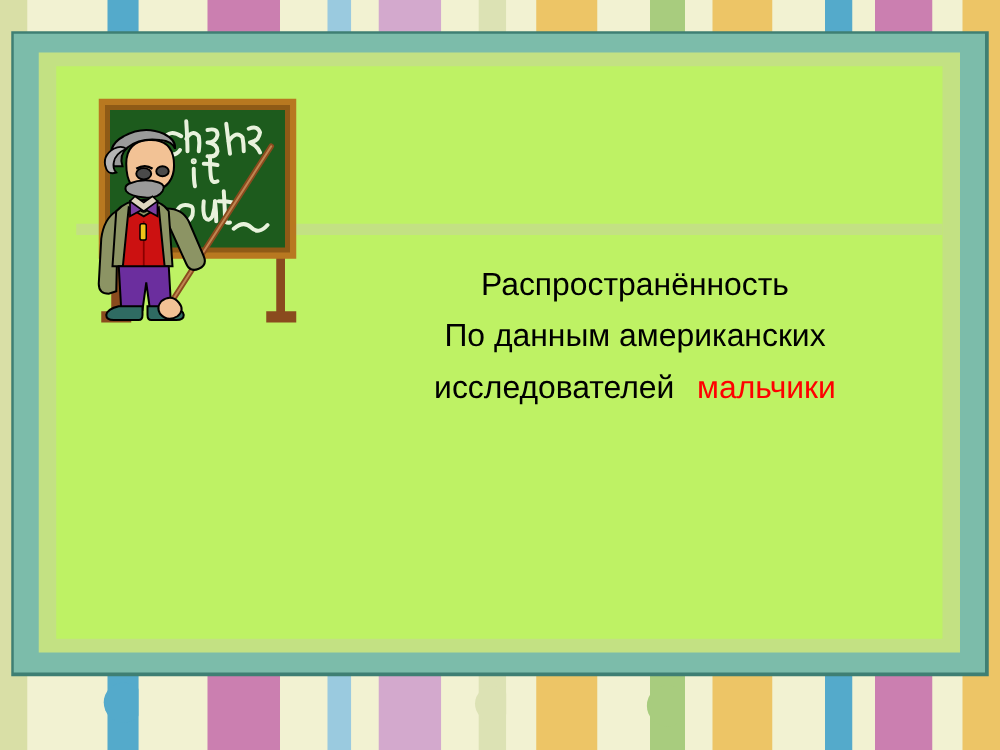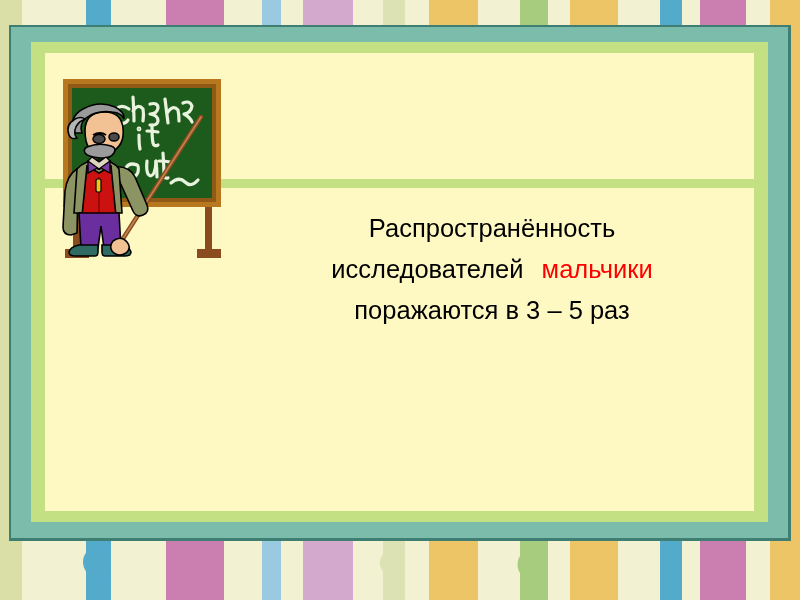--- a/index.html
+++ b/index.html
@@ -153,21 +153,21 @@
       <div class="stripe" style="left: 660px; width: 22px; background: rgb(84, 170, 203);"></div>
       <div class="stripe" style="left: 682px; width: 18px; background: rgb(242, 242, 210);"></div>
       <div class="stripe" style="left: 700px; width: 46px; background: rgb(203, 127, 176);"></div>
       <div class="stripe" style="left: 746px; width: 24px; background: rgb(242, 242, 210);"></div>
       <div class="stripe" style="left: 770px; width: 30px; background: rgb(237, 197, 102);"></div>
     </div>
 
   <div class="frame-outer" style="background: rgb(63, 127, 115);">
     <div class="frame-teal" style="background: rgb(124, 188, 170);">
       <div class="frame-green" style="background: rgb(195, 225, 131);">
-        <div class="frame-white" style="background: #fef9c3;">
+        <div class="frame-white" style="background: #bef264; padding-left: 16px;">
 
           <div class="content">
 
             <div class="divider" style="background: rgb(195, 225, 131);"></div>
 
             <svg class="illus" viewBox="0 0 200 210" xmlns="http://www.w3.org/2000/svg">
 
               <rect x="18" y="30" width="7" height="150" fill="#8A4B1E"></rect>
               <rect x="150" y="30" width="7" height="150" fill="#8A4B1E"></rect>
               <rect x="10" y="176" width="24" height="9" fill="#8A4B1E"></rect>
@@ -235,22 +235,22 @@
                 <path d="M32 74 q12 -5 24 -1 q6 2 3 7 q-4 6 -14 5 q-12 -1 -15 -5 q-2 -4 2 -6 z" fill="#9A9A9A" stroke="#000" stroke-width="1.6"></path>
 
                 <path d="M33 88 l11 8 l11 -8 l-4 -4 l-7 5 l-7 -5 z" fill="#DED6BE" stroke="#000" stroke-width="1.3"></path>
 
                 <path d="M58 168 q8 -6 14 1 q5 6 -1 11 q-8 5 -14 -2 q-3 -5 1 -10 z" fill="#F2C295" stroke="#000" stroke-width="1.6"></path>
               </g>
             </svg>
 
             <div class="textblock" style="color: rgb(0, 0, 0);">
               <span class="line">Распространённость</span>
+              <span class="line"><span>По данным американских</span></span>
               <span class="line"><span>исследователей </span><span class="hl" style="color: rgb(255, 0, 0); margin-left: 11px;">мальчики</span></span>
-              <span class="line"><span>поражаются в 3 – 5 раз</span></span>
             </div>
 
           </div>
         </div>
       </div>
     </div>
   </div>
 </div>
 
 </body></html>

